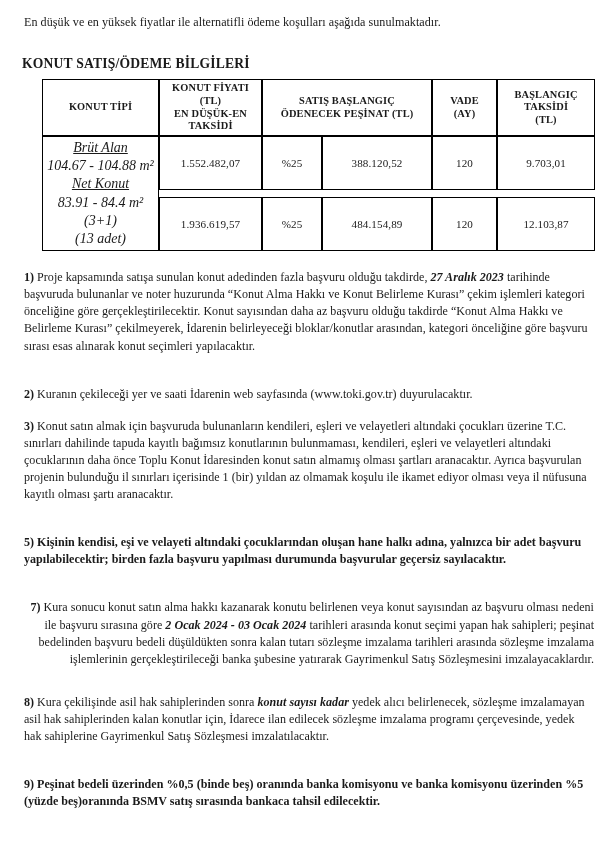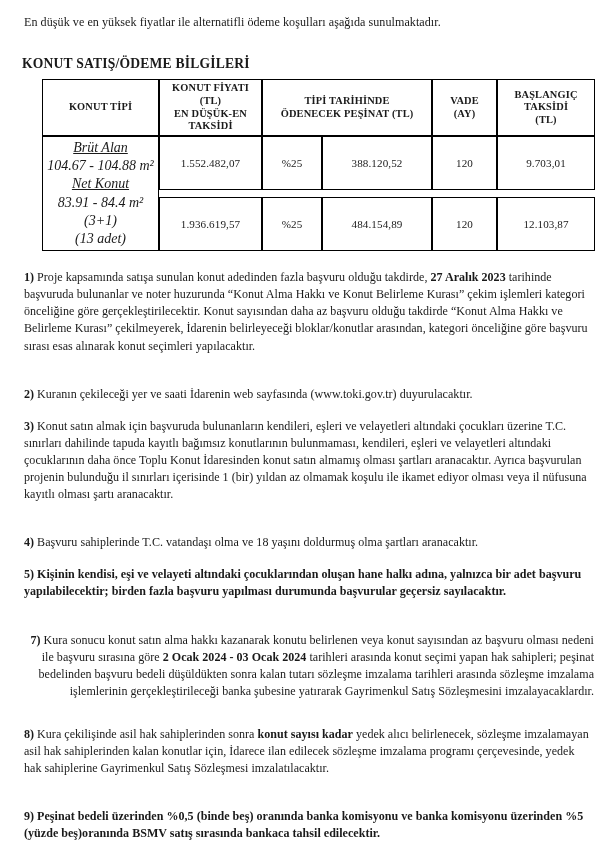--- a/index.html
+++ b/index.html
@@ -104,21 +104,21 @@
   }
   .clause {
     font-size: 12.05px;
     line-height: 1.42;
     text-align: left;
     margin: 0 0 15px 0;
     letter-spacing: .02px;
   }
   .clause.gap-lg { margin-bottom: 26px; text-align: right; }
   .clause.gap-xl { margin-bottom: 31px; }
-  .clause b { font-weight: bold; }
+  .clause b { font-weight: bold; font-style: italic; }
   .clause.allbold { font-weight: bold; }
   .num { font-weight: bold; }
 </style>
 </head>
 <body>
 
 <div class="page">
 
   <p class="intro">En düşük ve en yüksek fiyatlar ile alternatifli ödeme koşulları aşağıda sunulmaktadır.</p>
 
@@ -136,21 +136,21 @@
       </colgroup>
       <thead>
         <tr>
           <th rowspan="1">KONUT TİPİ</th>
           <th>
             <span>KONUT FİYATI (TL)</span><br>
             <span>EN DÜŞÜK-EN</span><br>
             <span>TAKSİDİ</span>
           </th>
           <th colspan="2">
-            <span>TİPİ TARİHİNDE</span><br>
+            <span>SATIŞ BAŞLANGIÇ</span><br>
             <span>ÖDENECEK PEŞİNAT (TL)</span>
           </th>
           <th>
             <span>VADE</span><br>
             <span>(AY)</span>
           </th>
           <th>
             <span>BAŞLANGIÇ</span><br>
             <span>TAKSİDİ</span><br>
             <span>(TL)</span>
@@ -198,23 +198,20 @@
     </p>
 
     <p class="clause">
       <span class="num">2)</span><span> Kuranın çekileceği yer ve saati İdarenin web sayfasında (www.toki.gov.tr) duyurulacaktır.</span>
     </p>
 
     <p class="clause gap-xl">
       <span class="num">3)</span><span> Konut satın almak için başvuruda bulunanların kendileri, eşleri ve velayetleri altındaki çocukları üzerine T.C. sınırları dahilinde tapuda kayıtlı bağımsız konutlarının bulunmaması, kendileri, eşleri ve velayetleri altındaki çocuklarının daha önce Toplu Konut İdaresinden konut satın almamış olması şartları aranacaktır. Ayrıca başvurulan projenin bulunduğu il sınırları içerisinde 1 (bir) yıldan az olmamak koşulu ile ikamet ediyor olması veya il nüfusuna kayıtlı olması şartı aranacaktır.</span>
     </p>
 
-    <p class="clause">
-      <span class="num">4)</span><span> Başvuru sahiplerinde T.C. vatandaşı olma ve 18 yaşını doldurmuş olma şartları aranacaktır.</span>
-    </p>
 
     <p class="clause allbold gap-xl">
       <span class="num">5)</span><span> Kişinin kendisi, eşi ve velayeti altındaki çocuklarından oluşan hane halkı adına, yalnızca bir adet başvuru yapılabilecektir; birden fazla başvuru yapılması durumunda başvurular geçersiz sayılacaktır.</span>
     </p>
 
 
     <p class="clause gap-lg">
       <span class="num">7)</span><span> Kura sonucu konut satın alma hakkı kazanarak konutu belirlenen veya konut sayısından az başvuru olması nedeni ile başvuru sırasına göre </span><b>2 Ocak 2024 - 03 Ocak 2024</b><span> tarihleri arasında konut seçimi yapan hak sahipleri; peşinat bedelinden başvuru bedeli düşüldükten sonra kalan tutarı sözleşme imzalama tarihleri arasında sözleşme imzalama işlemlerinin gerçekleştirileceği banka şubesine yatırarak Gayrimenkul Satış Sözleşmesini imzalayacaklardır.</span>
     </p>
 

